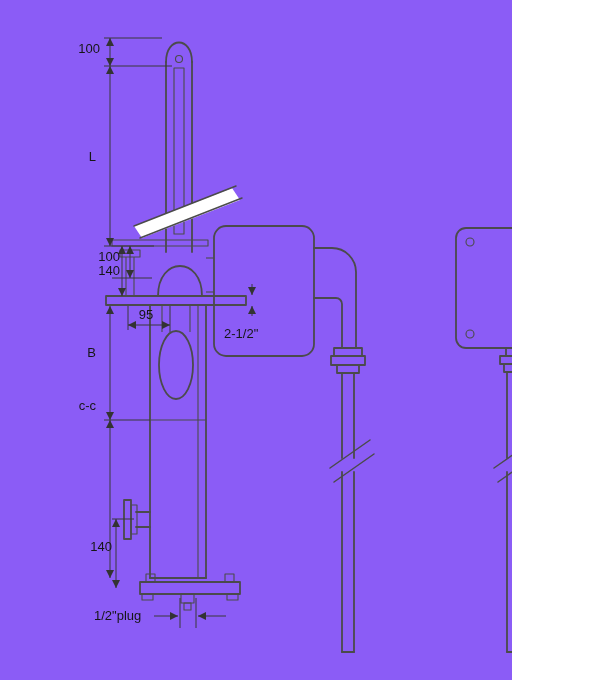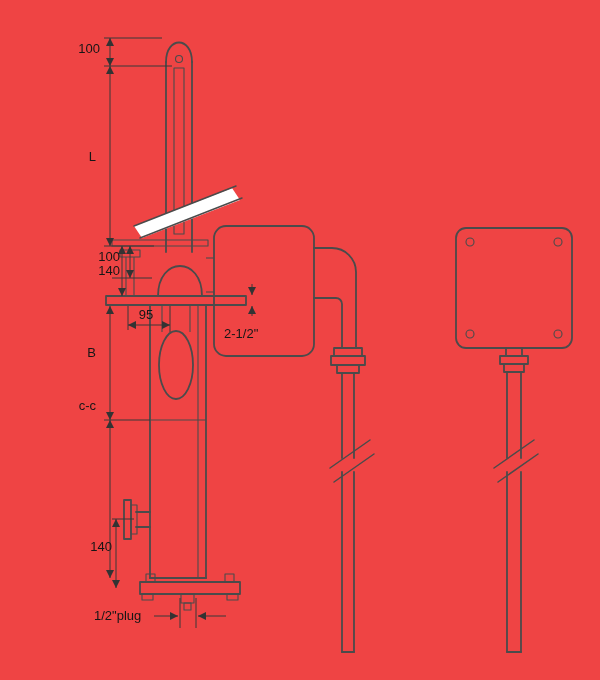--- a/index.html
+++ b/index.html
@@ -1,16 +1,16 @@
 <!DOCTYPE html>
 <html><head>
 <meta charset="utf-8">
 <style>
   html,body{margin:0;padding:0;background:#ffffff;}
-  #stage{position:relative;width:600px;height:680px;background:#ef4444;overflow:hidden;}
+  #stage{position:relative;width:512px;height:680px;background:#8b5cf6;overflow:hidden;}
   svg{display:block;}
   .o{fill:none;stroke:#4b4b4b;stroke-width:1.8;stroke-linejoin:round;stroke-linecap:round;}
   .t{fill:none;stroke:#4b4b4b;stroke-width:1.1;stroke-linejoin:round;}
   .d{fill:none;stroke:#383838;stroke-width:1;}
   .brk{fill:none;stroke:#4b4b4b;stroke-width:1.5;stroke-linecap:round;}
   .wh{fill:#ffffff;stroke:none;}
   .lbl{font-family:"Liberation Sans",sans-serif;font-size:13px;fill:#161616;}
 </style>
 </head>
 <body>

